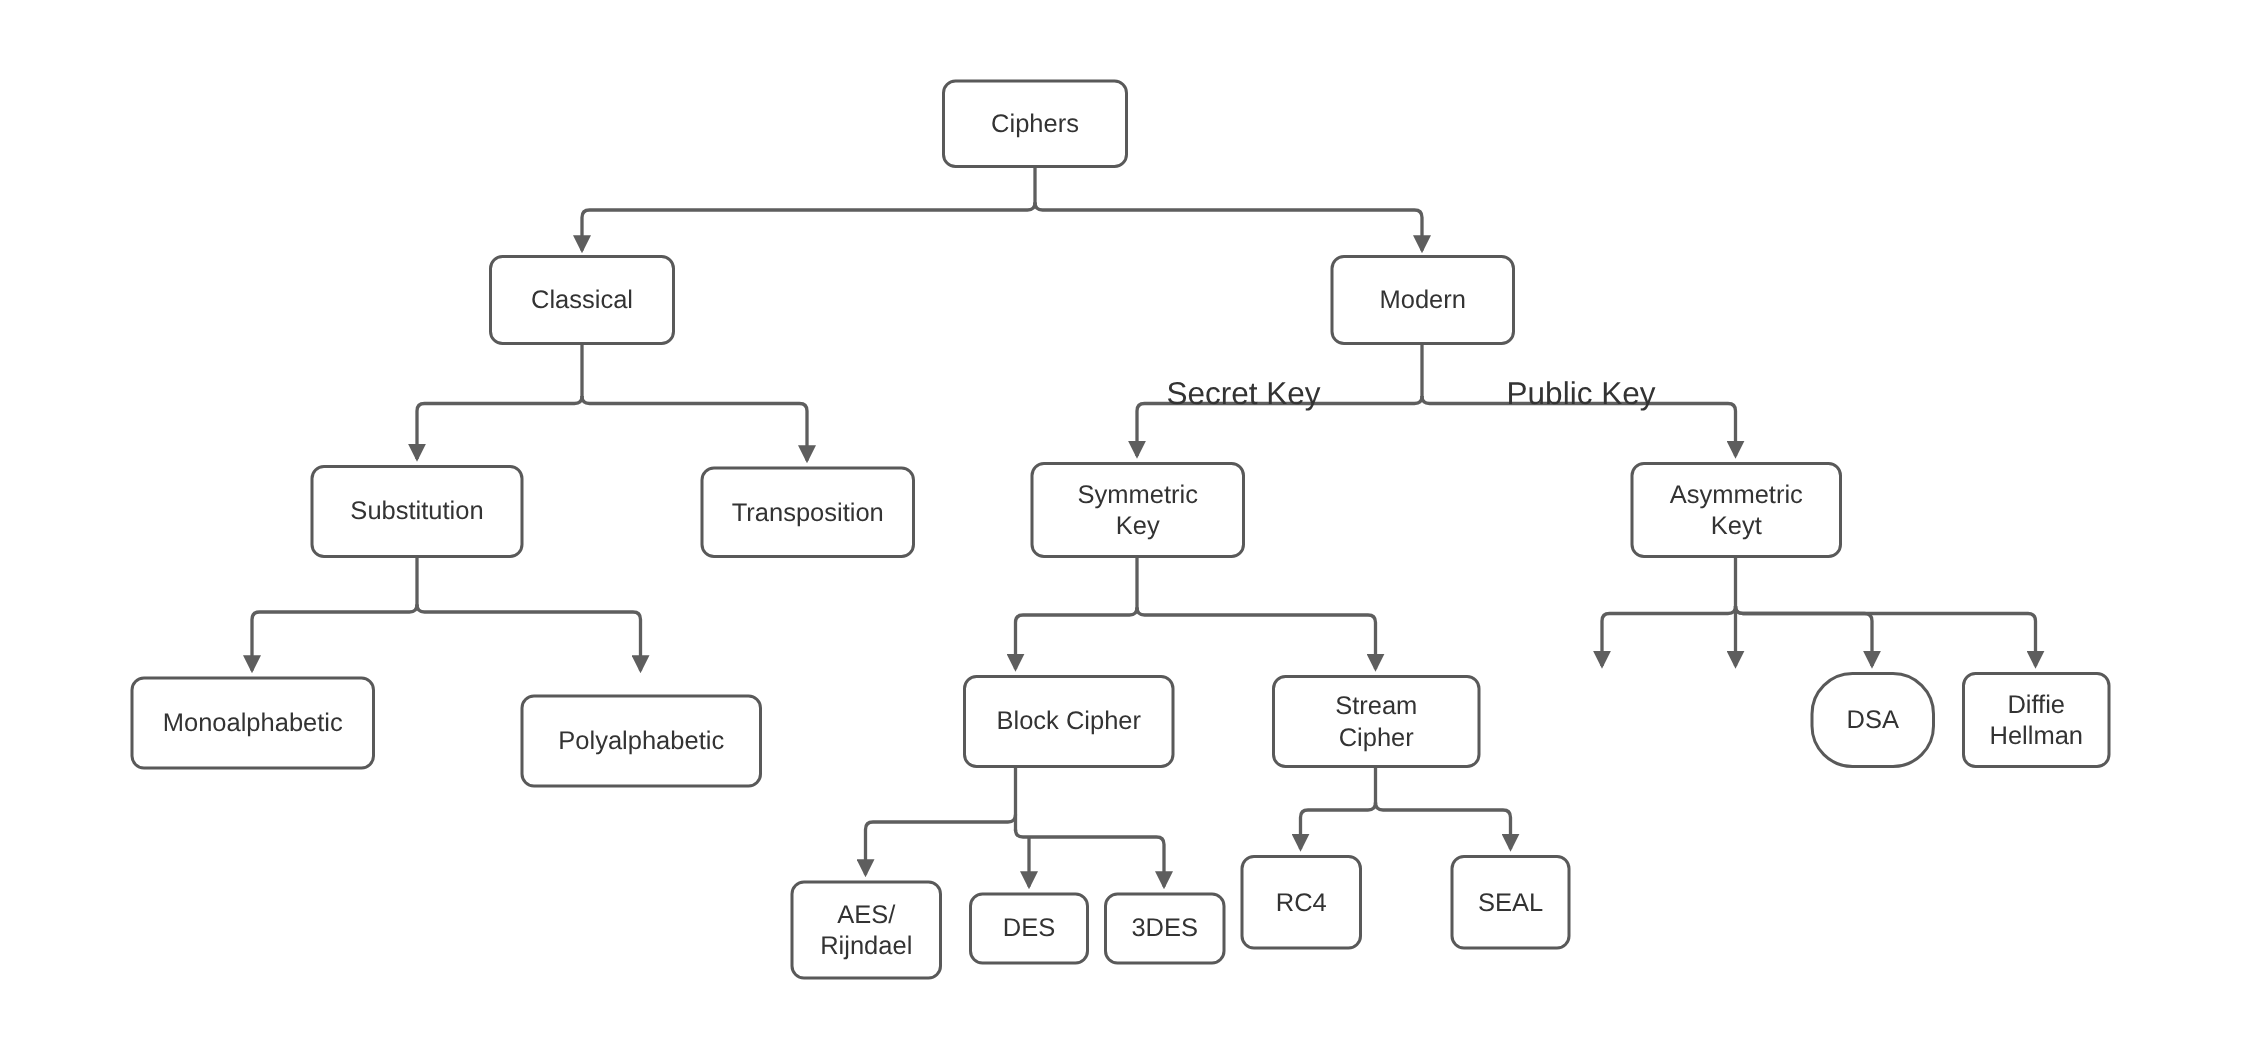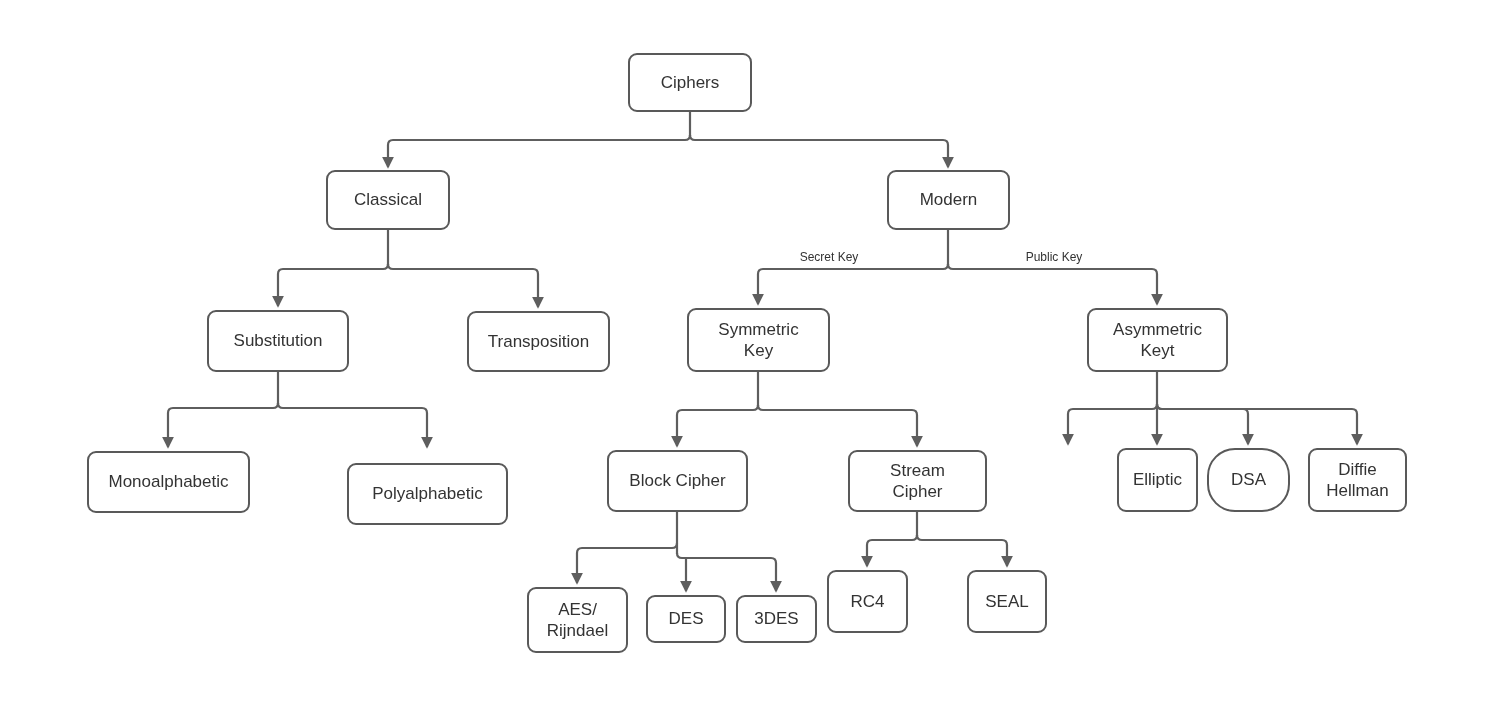--- a/index.html
+++ b/index.html
@@ -45,21 +45,21 @@
     display:flex;
     align-items:center;
     justify-content:center;
     text-align:center;
     white-space:pre-line;
     padding:2px 4px;
   }
   .edge-label{
     position:absolute;
     color:var(--text);
-    font-size:12px;
+    font-size:21px;
     line-height:1.2;
     text-align:center;
     white-space:nowrap;
   }
 </style>
 </head>
 <body>
 
 <div id="diagram">
   <svg id="connectors" viewBox="0 0 1496 704" xmlns="http://www.w3.org/2000/svg">
@@ -103,24 +103,23 @@
     <div class="node" style="left: 326px; top: 170px; width: 124px; height: 60px;">Classical</div>
     <div class="node" style="left: 887px; top: 170px; width: 123px; height: 60px;">Modern</div>
     <div class="node" style="left: 207px; top: 310px; width: 142px; height: 62px;">Substitution</div>
     <div class="node" style="left: 467px; top: 311px; width: 143px; height: 61px;">Transposition</div>
     <div class="node" style="left: 687px; top: 308px; width: 143px; height: 64px;">Symmetric
 Key</div>
     <div class="node" style="left: 1087px; top: 308px; width: 141px; height: 64px;">Asymmetric
 Keyt</div>
     <div class="node" style="left: 87px; top: 451px; width: 163px; height: 62px;">Monoalphabetic</div>
     <div class="node" style="left: 347px; top: 451px; width: 161px; height: 62px; margin-top: 12px;">Polyalphabetic</div>
-    <div class="node" style="left: 607px; top: 450px; width: 141px; height: 62px;">Block Cipher</div>
+    <div class="node" style="left: 642px; top: 450px; width: 141px; height: 62px;">Block Cipher</div>
     <div class="node" style="left: 848px; top: 450px; width: 139px; height: 62px;">Stream
 Cipher</div>
-    <div class="node" style="left: 1117px; top: 448px; width: 81px; height: 64px;">Elliptic</div>
     <div class="node" style="left: 1207px; top: 448px; width: 83px; height: 64px; border-radius: 28px;">DSA</div>
     <div class="node" style="left: 1308px; top: 448px; width: 99px; height: 64px;">Diffie
 Hellman</div>
     <div class="node" style="left: 527px; top: 587px; width: 101px; height: 66px;">AES/
 Rijndael</div>
     <div class="node" style="left: 646px; top: 595px; width: 80px; height: 48px;">DES</div>
     <div class="node" style="left: 736px; top: 595px; width: 81px; height: 48px;">3DES</div>
     <div class="node" style="left: 827px; top: 570px; width: 81px; height: 63px;">RC4</div>
     <div class="node" style="left: 967px; top: 570px; width: 80px; height: 63px;">SEAL</div>
     <div class="edge-label" style="left: 770px; top: 250px; width: 118px;">Secret Key</div>

